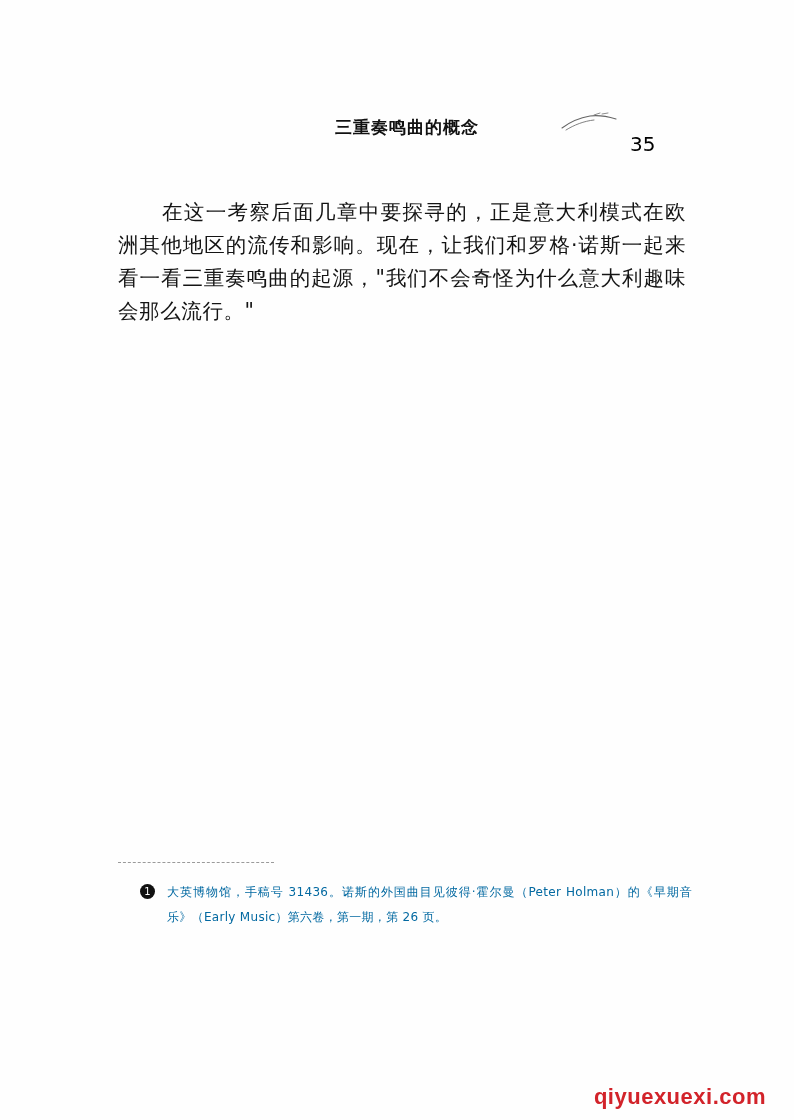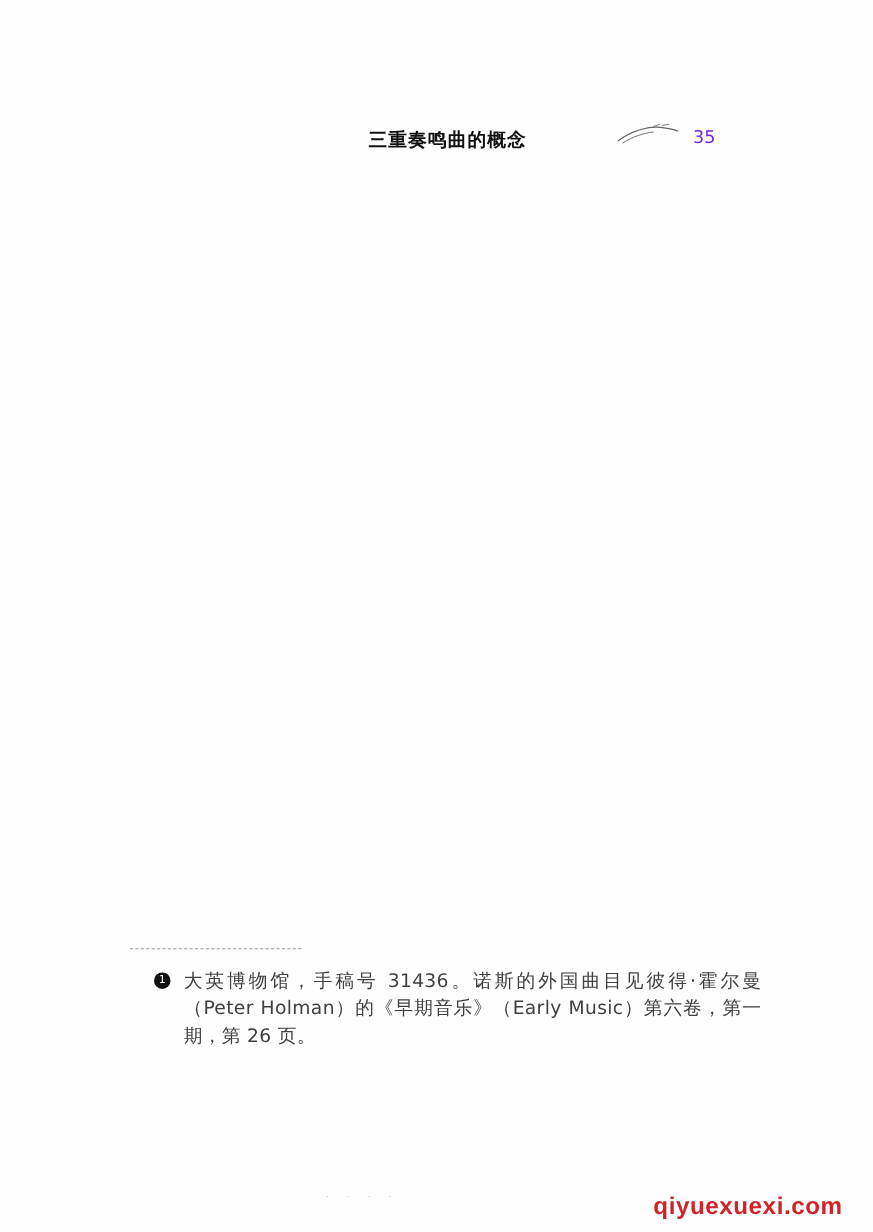--- a/index.html
+++ b/index.html
@@ -48,23 +48,23 @@
     position: absolute;
     left: 440px;
     top: 4px;
     width: 60px;
     height: 22px;
     opacity: 0.75;
   }
   .page-number {
     position: absolute;
     left: 510px;
-    top: 7px;
-    font-size: 16px;
-    color: #6d28d9;
+    top: 24px;
+    font-size: 20px;
+    color: #000000;
     font-family: "DejaVu Sans", sans-serif;
   }
 
   
   .body-text {
     position: absolute;
     left: 118px;
     top: 196px;
     width: 568px;
   }
@@ -123,23 +123,23 @@
     border-radius: 50%;
     background: #111;
     color: #fff;
     font-size: 10px;
     line-height: 15px;
     text-align: center;
     margin-top: 4px;
   }
   .footnote-body {
     flex: 1 1 auto;
-    font-size: 17px;
+    font-size: 12px;
     line-height: 25px;
-    color: #404040;
+    color: #0369a1;
     letter-spacing: 0.3px;
     text-align: justify;
   }
 
   
   .bottom-dots {
     position: absolute;
     left: 296px;
     top: 1082px;
     width: 200px;
@@ -176,20 +176,21 @@
       <path d="M2 16 C10 10, 18 6, 30 4 C38 3, 46 4, 56 7" stroke="#333" stroke-width="1.1" fill="none" stroke-linecap="round"></path>
       <path d="M6 18 C14 13, 24 9, 34 8" stroke="#444" stroke-width="0.9" fill="none" stroke-linecap="round"></path>
       <path d="M34 3 L40 1 M42 2 L48 1" stroke="#555" stroke-width="0.9" fill="none" stroke-linecap="round"></path>
     </svg>
 
     <div class="page-number">35</div>
   </div>
 
   <div class="body-text">
 
+    <p class="para indent">在这一考察后面几章中要探寻的，正是意大利模式在欧洲其他地区的流传和影响。现在，让我们和罗格·诺斯一起来看一看三重奏鸣曲的起源，"我们不会奇怪为什么意大利趣味会那么流行。"</p>
   </div>
 
   <div class="footnote-rule"></div>
 
   <div class="footnote">
     <div class="footnote-marker">1</div>
     <div class="footnote-body">大英博物馆，手稿号 31436。诺斯的外国曲目见彼得·霍尔曼（Peter Holman）的《早期音乐》（Early Music）第六卷，第一期，第 26 页。</div>
   </div>
 
   <div class="bottom-dots">·   ·   ·   ·</div>

